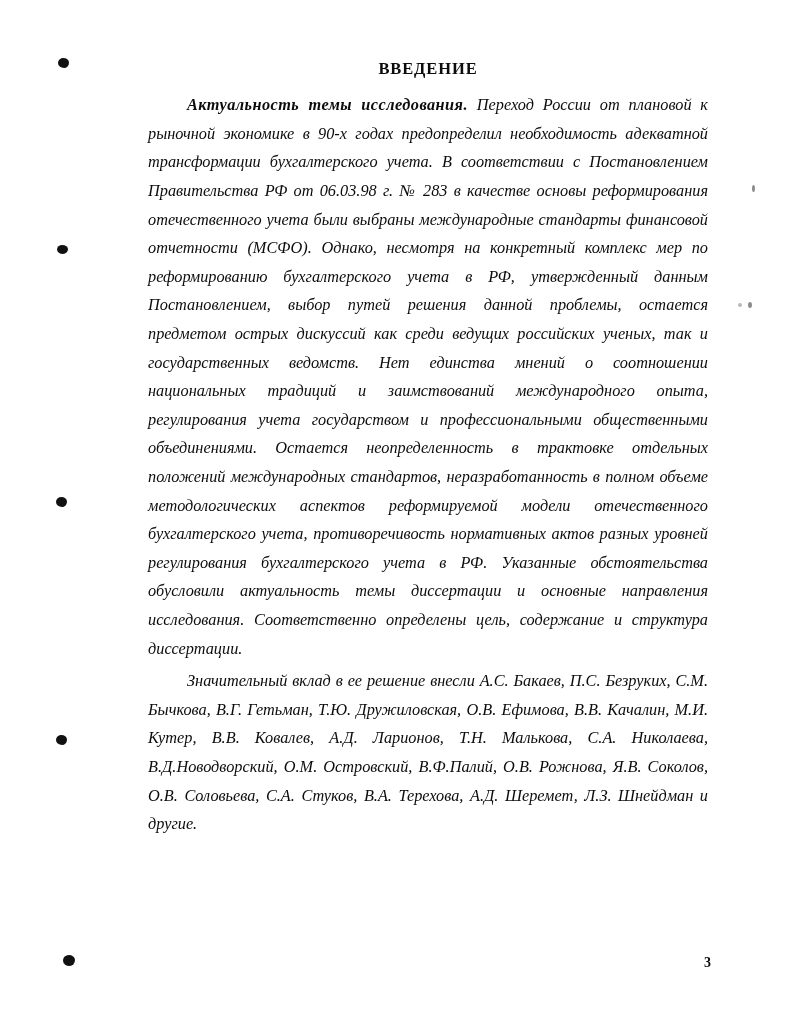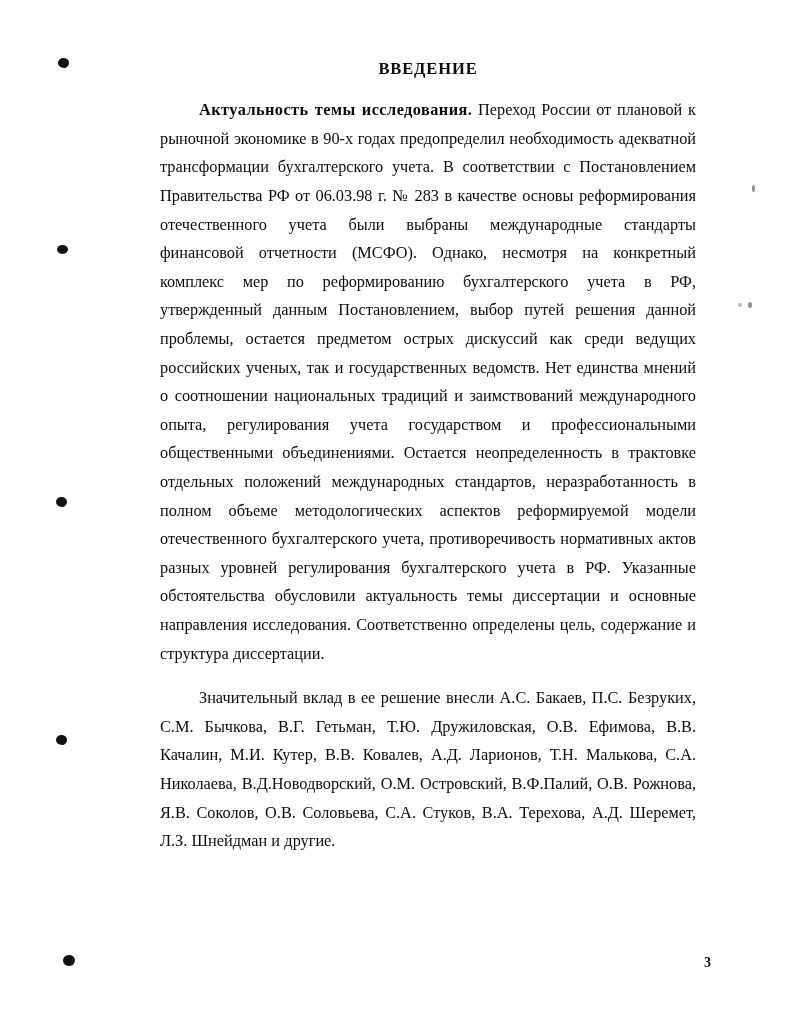--- a/index.html
+++ b/index.html
@@ -46,27 +46,28 @@
   .doc-title {
     font-size: 16.5px;
     font-weight: bold;
     text-align: center;
     letter-spacing: 0.9px;
     line-height: 1.35;
     margin: 0 0 11px 0;
   }
 
   p.para {
-    margin: 16px;
+    margin: 4px;
     font-size: 16.3px;
     line-height: 28.6px;
     text-align: justify;
     text-justify: inter-word;
     text-indent: 39px;
     word-spacing: 0.2px;
+    font-style: italic;
   }
   p.para + p.para {
     margin-top: 0;
   }
   p.para.gap {
     margin-top: 3px;
   }
 
   .lead {
     font-weight: bold;

